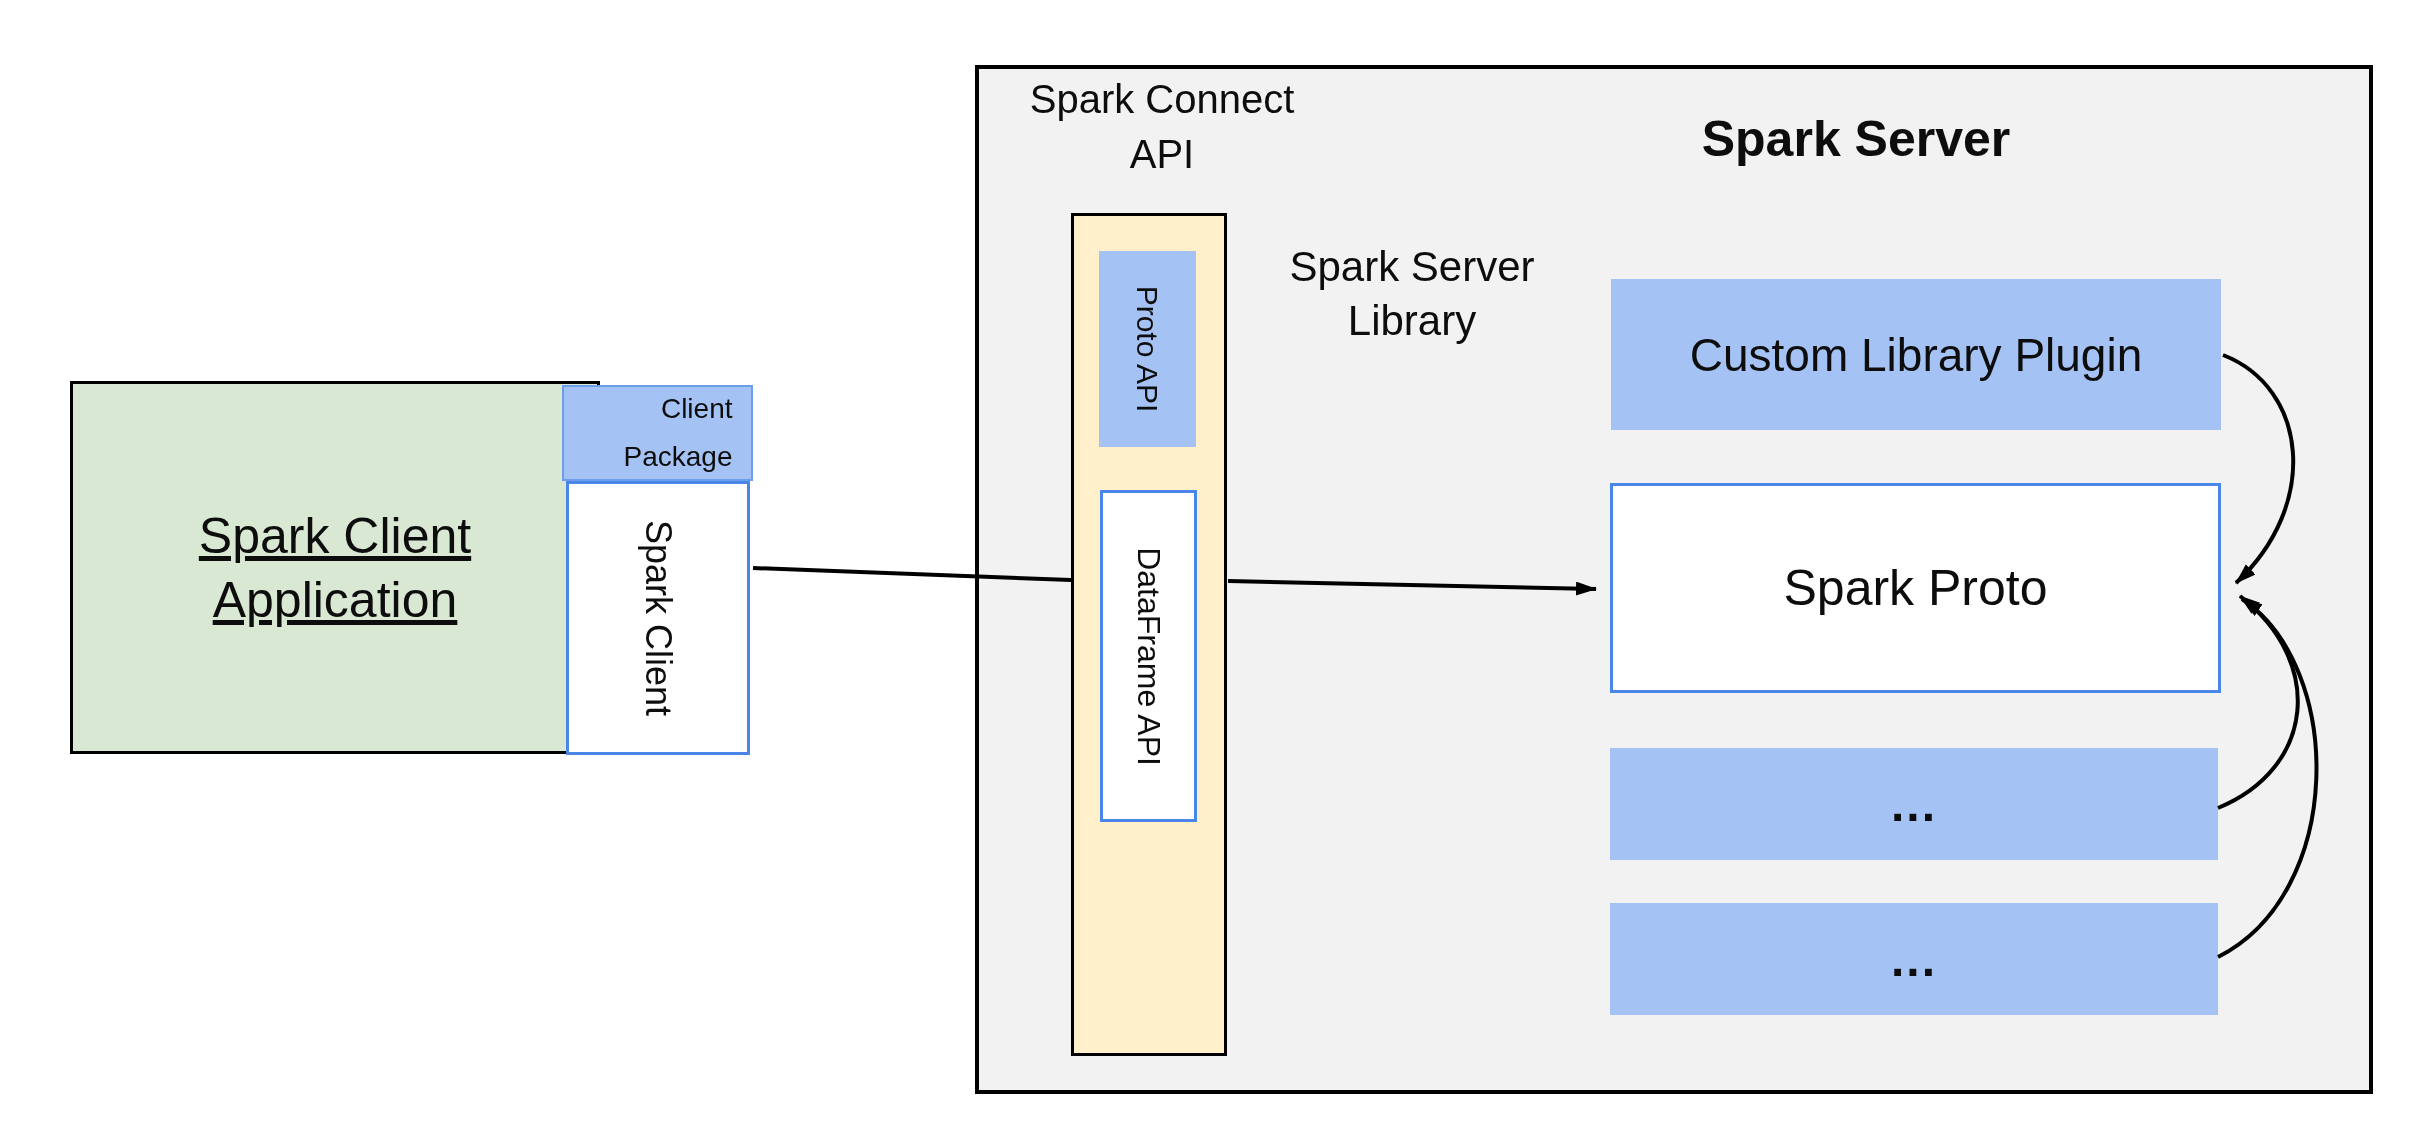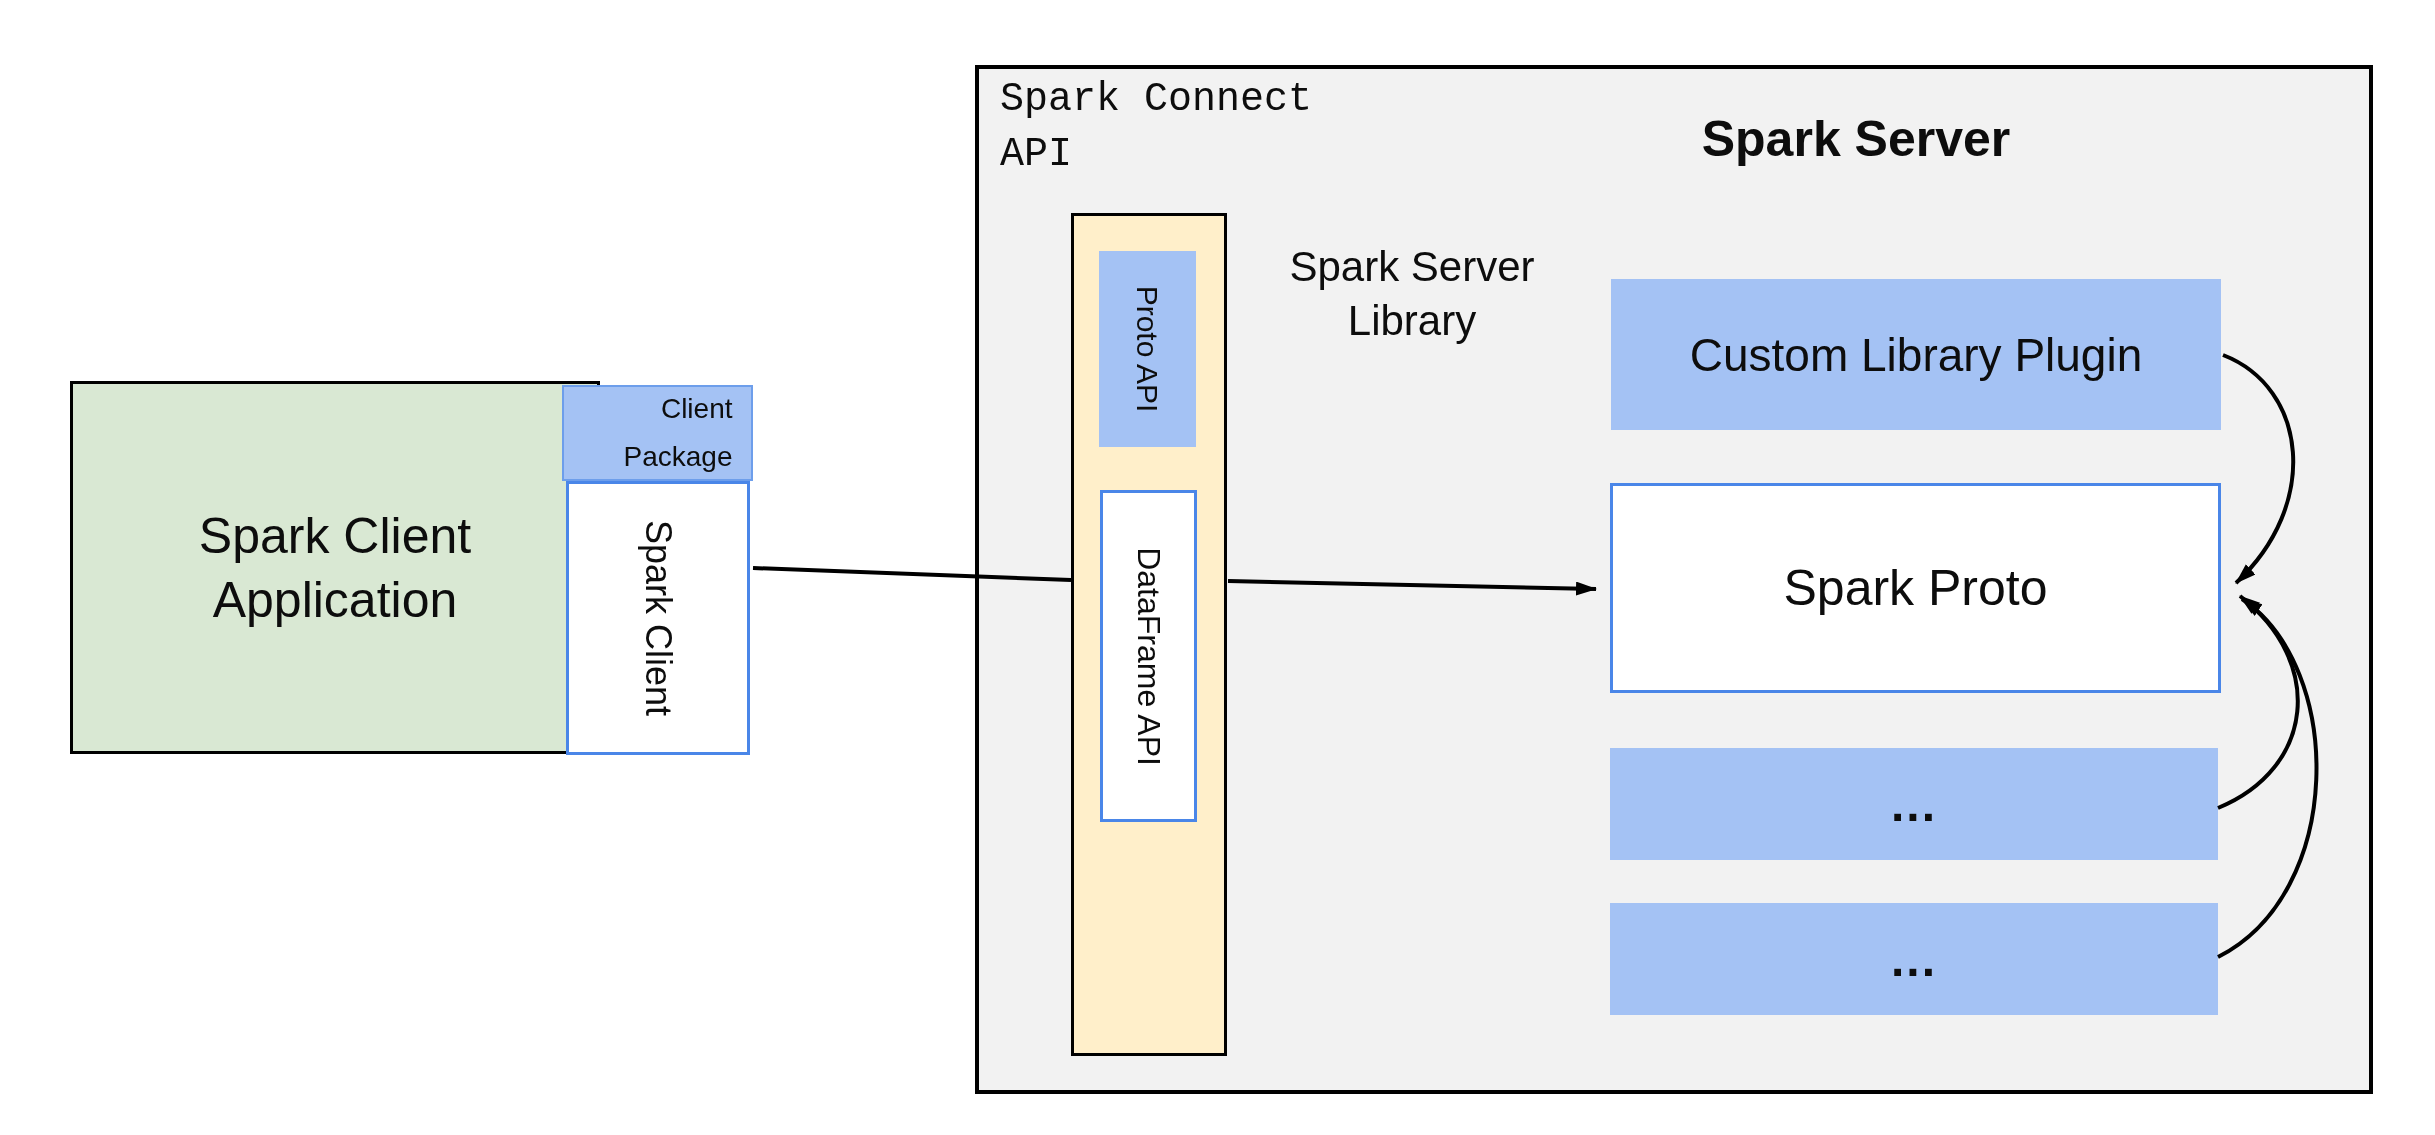--- a/index.html
+++ b/index.html
@@ -3,38 +3,38 @@
 <meta charset="utf-8">
 <style>
   html,body{margin:0;padding:0;background:#ffffff;}
   body{width:2435px;height:1135px;overflow:hidden;position:relative;
        font-family:"Liberation Sans", sans-serif;color:#0d0d0d;}
   .abs{position:absolute;box-sizing:border-box;}
   .center{display:flex;align-items:center;justify-content:center;text-align:center;}
 
   
   .client-app{left:70px;top:381px;width:530px;height:373px;
-ic    background:#d9e8d3;border:3px solid #000;}
+ic    background:#d9e8d3;border:3px solid #000;text-decoration:underline;}
   .client-app{left:70px;top:381px;width:530px;height:373px;
     background:#d9e8d3;border:3px solid #000;}
   .client-app .lbl{font-size:50px;line-height:64px;width:400px;}
   .client-pkg{left:562px;top:385px;width:191px;height:96px;
     background:#a4c2f4;border:2px solid #6d9eeb;}
   .client-pkg .lbl{font-size:28px;line-height:48px;width:150px;text-align:right;}
   .spark-client{left:566px;top:481px;width:184px;height:274px;
     background:#fff;border:3px solid #4a86e8;}
 
   .vlabel{white-space:nowrap;transform:rotate(90deg);}
 
   
   .server-panel{left:975px;top:65px;width:1398px;height:1029px;
     background:#f2f2f2;border:4px solid #000;}
 
   .connect-title{left:1000px;top:72px;width:324px;
-    font-size:40px;line-height:55px;text-align:left;font-family:Liberation Mono, monospace;}
+    font-size:40px;line-height:55px;text-align:center;}
   .server-title{left:1656px;top:96px;width:400px;
     font-size:50px;line-height:55px;text-align:center;font-weight:bold;margin-top:16px;}
 
   .yellow-col{left:1071px;top:213px;width:156px;height:843px;
     background:#ffefca;border:3px solid #000;}
   .proto-api{left:1099px;top:251px;width:97px;height:196px;background:#a4c2f4;}
   .proto-api .vlabel{font-size:30px;}
   .dataframe-api{left:1100px;top:490px;width:97px;height:332px;
     background:#fff;border:3px solid #4a86e8;}
   .dataframe-api .vlabel{font-size:32px;}

